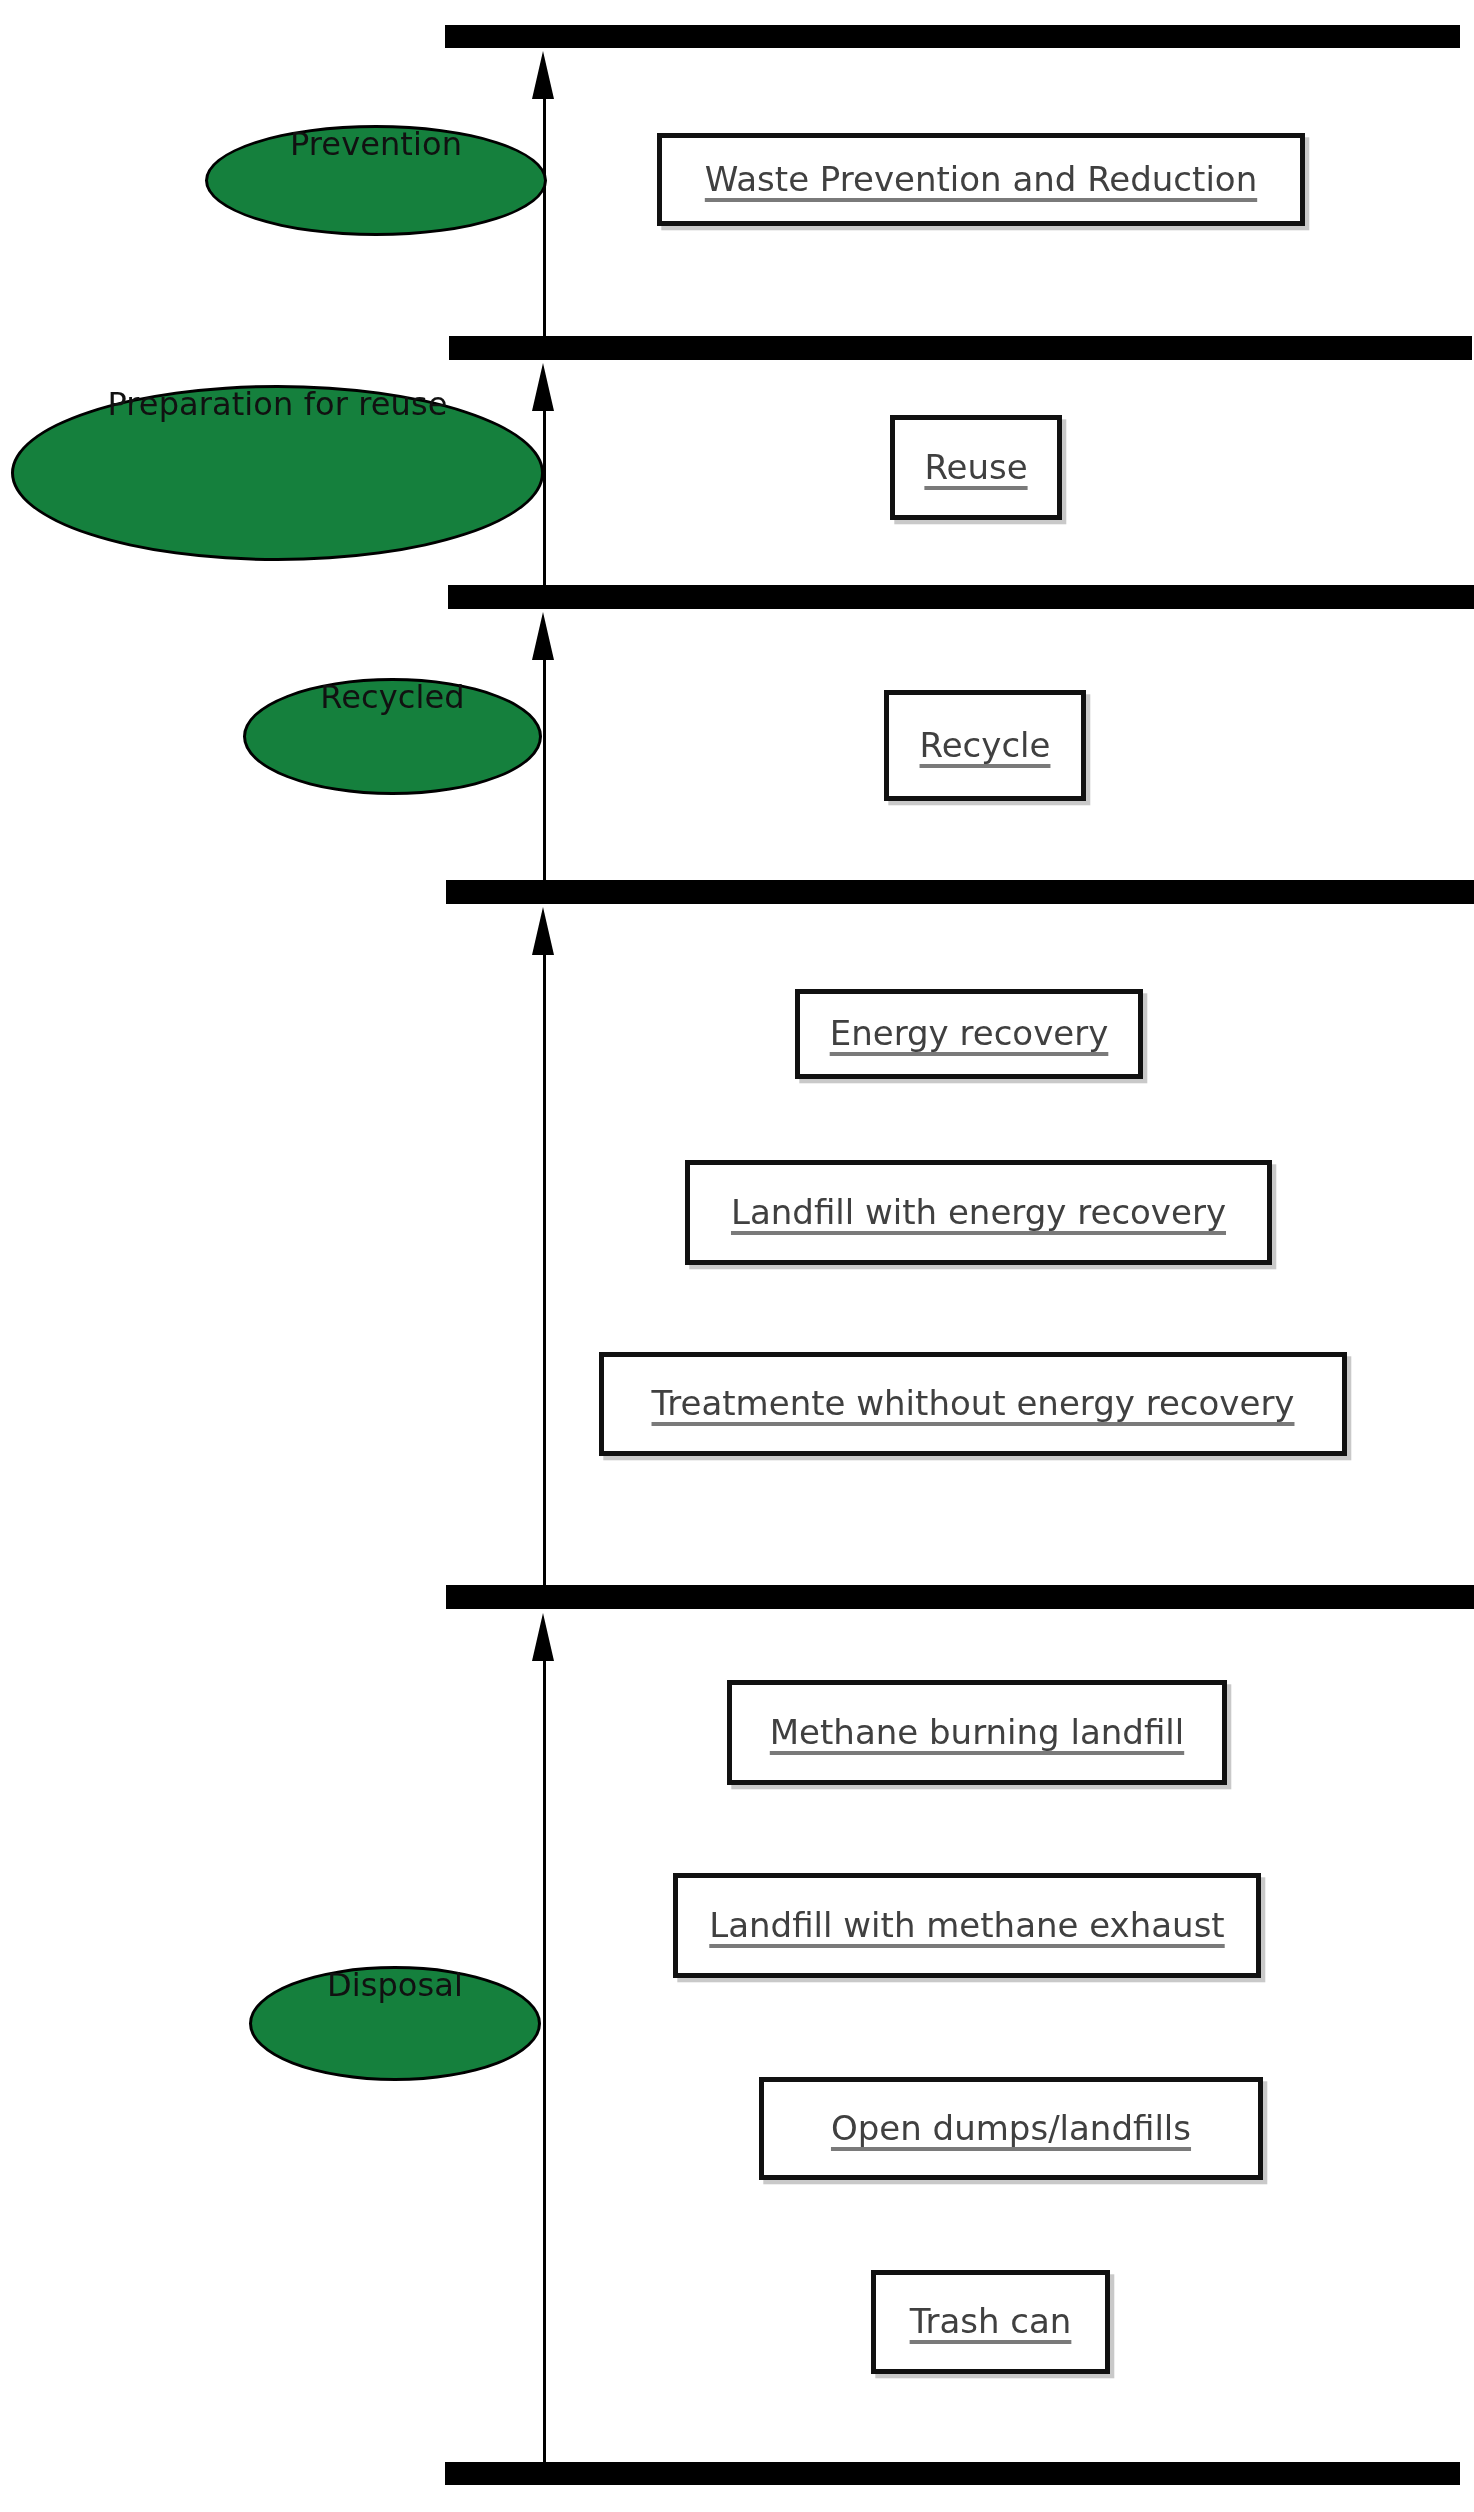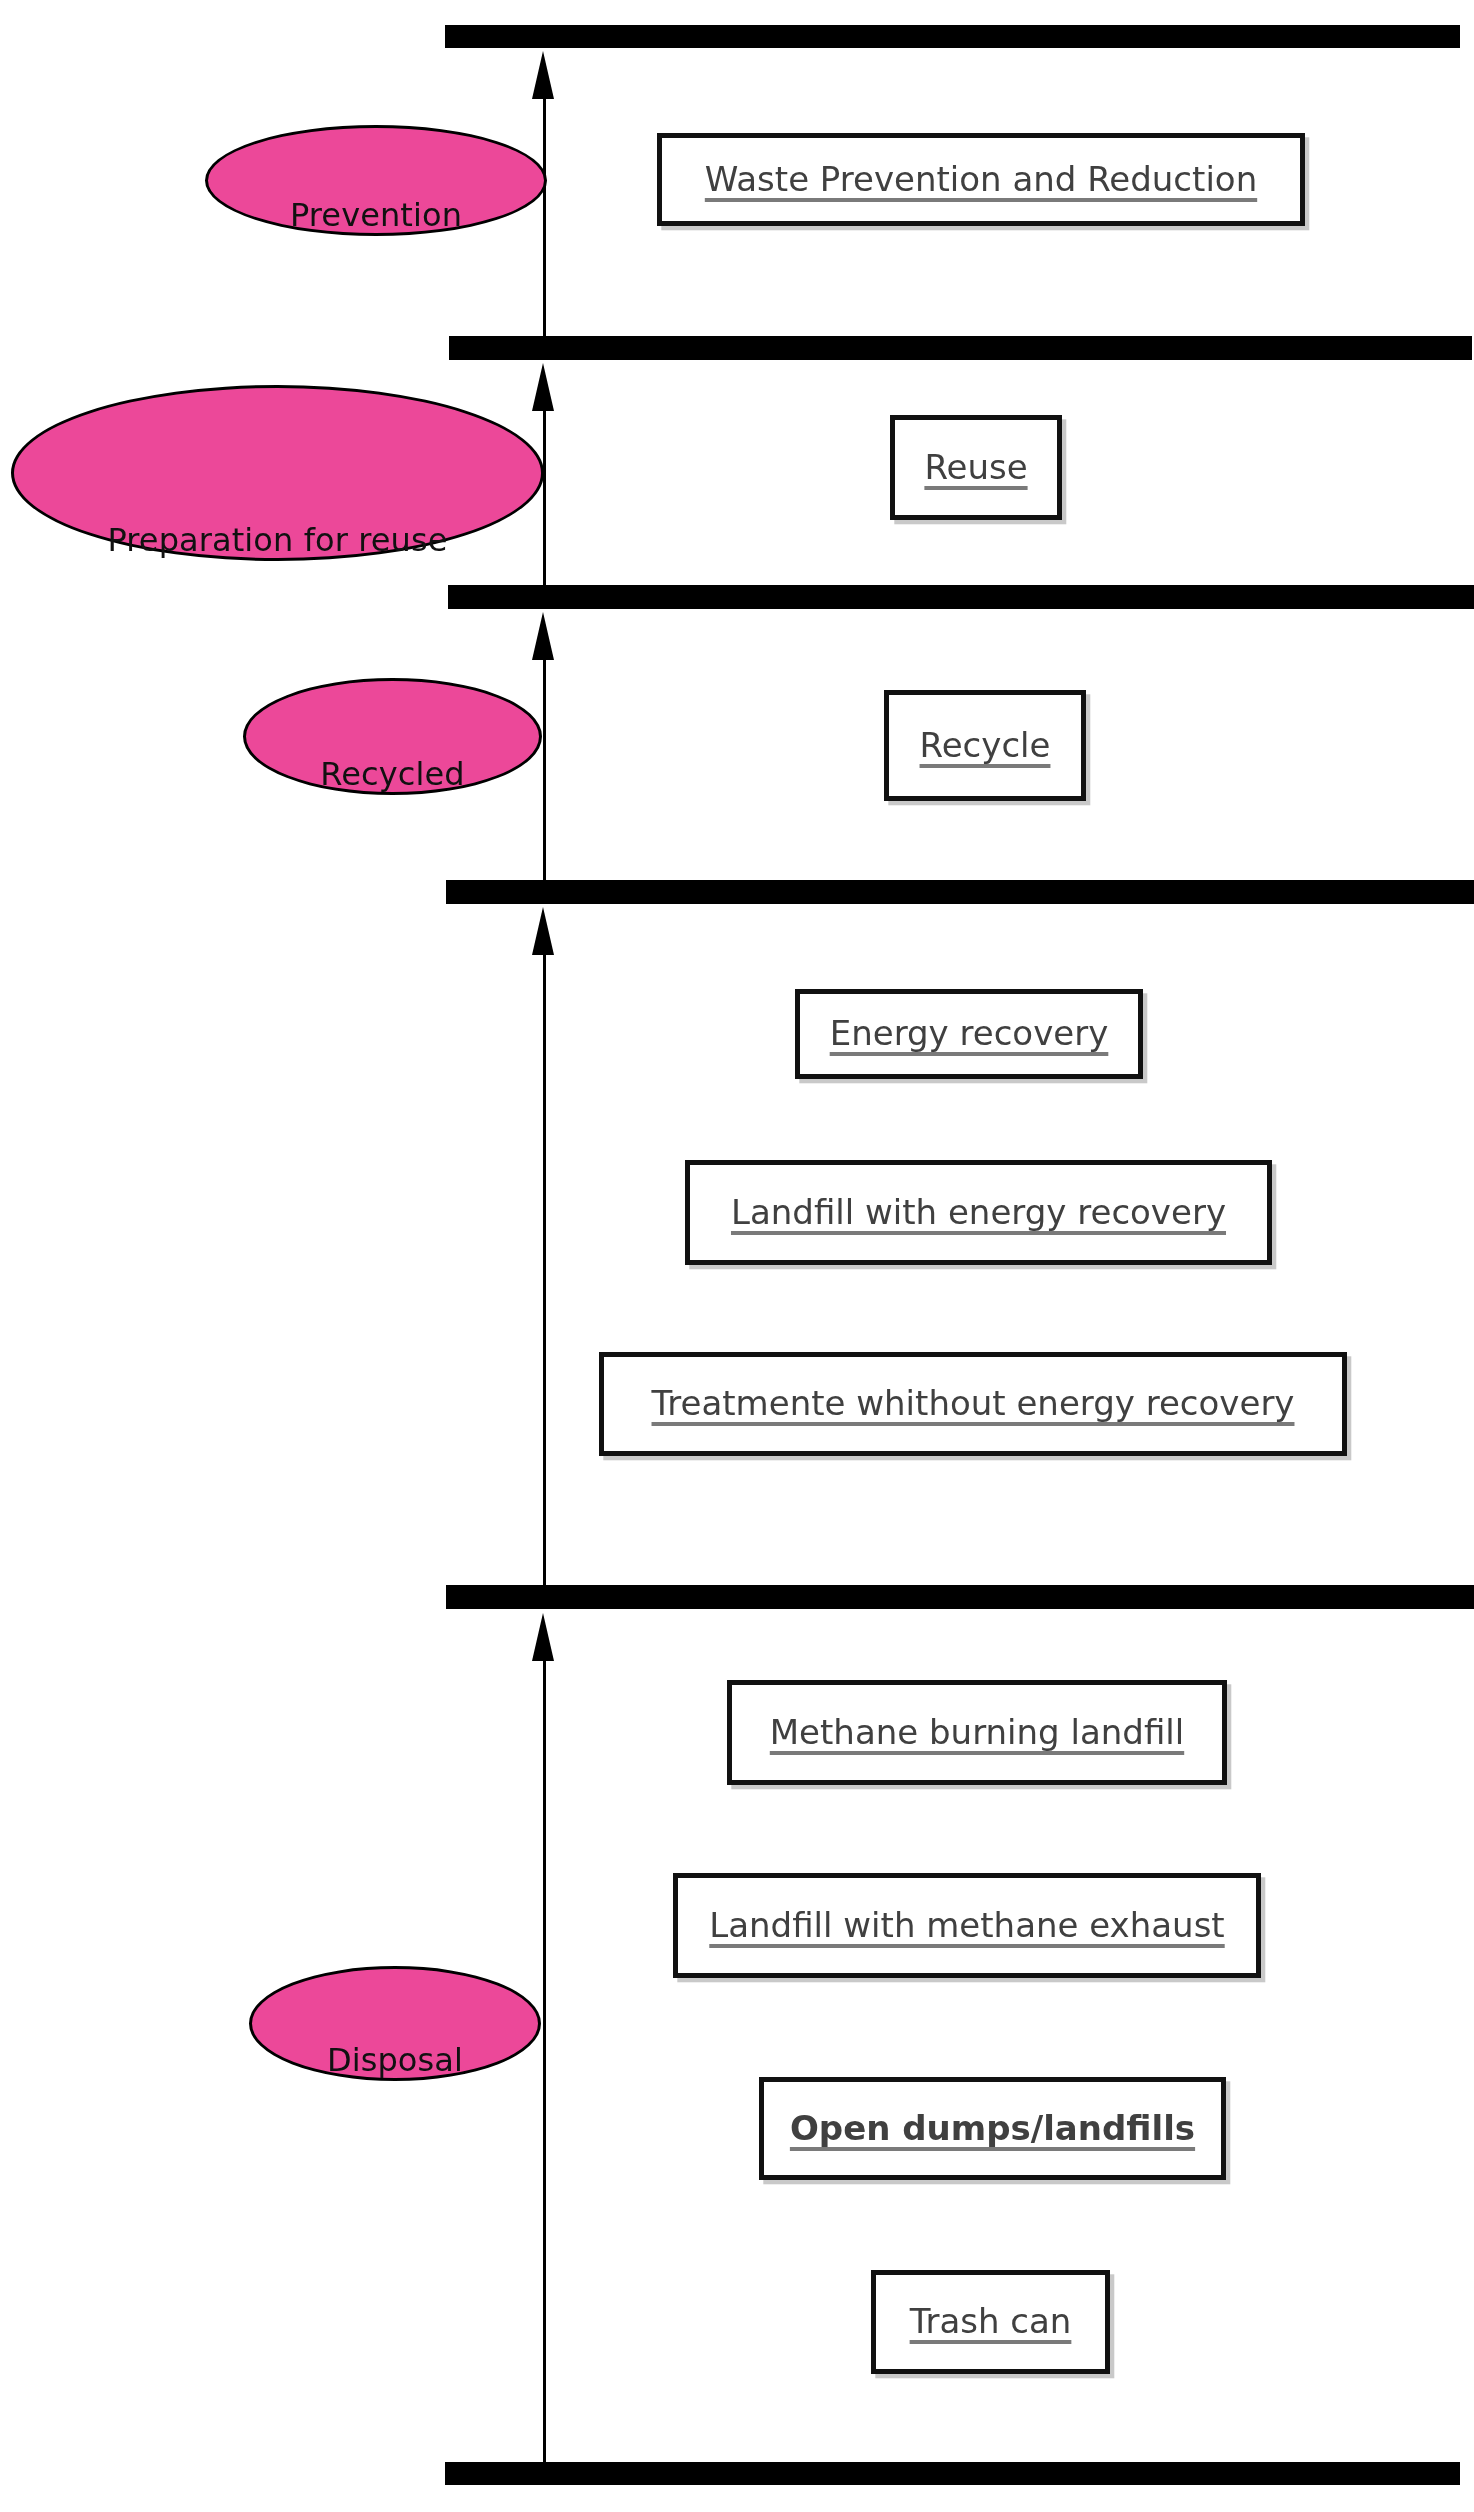--- a/index.html
+++ b/index.html
@@ -13,21 +13,21 @@
 
   
   .spine{position:absolute;background:#000000;width:3.1px;}
   .arrowhead{position:absolute;width:0;height:0;
              border-left:11.6px solid transparent;
              border-right:11.6px solid transparent;
              border-bottom:48px solid #000000;}
 
   
   .ellipse{position:absolute;border:3.7px solid #000000;border-radius:50%;
-           background:#ec4899;display:flex;align-items:flex-end;
+           background:#15803d;display:flex;align-items:flex-start;
            justify-content:center;box-sizing:border-box;}
   .ellipse-label{font-size:32px;line-height:1.05;letter-spacing:0.1px;
                  color:#111;white-space:nowrap;text-align:center;}
 
   
   .optbox{position:absolute;background:#ffffff;box-sizing:border-box;
           border-top:5.5px solid #111111;border-left:5.5px solid #111111;
           border-right:5.5px solid #111111;border-bottom:5.5px solid #111111;
           box-shadow:4.3px 4.3px 0 0 #c9c9c9;
           display:flex;align-items:center;justify-content:center;}
@@ -89,20 +89,20 @@
   </div>
   <div class="optbox" style="left:599px;top:1352px;width:748px;height:104px;">
     <span class="optbox-label">Treatmente whithout energy recovery</span>
   </div>
   <div class="optbox" style="left:727px;top:1680px;width:500px;height:105px;">
     <span class="optbox-label">Methane burning landfill</span>
   </div>
   <div class="optbox" style="left:673px;top:1873px;width:588px;height:105px;">
     <span class="optbox-label">Landfill with methane exhaust</span>
   </div>
-  <div class="optbox" style="left:759px;top:2077px;width:467px;height:103px;font-weight:bold;">
+  <div class="optbox" style="left:759px;top:2077px;width:504px;height:103px;">
     <span class="optbox-label">Open dumps/landfills</span>
   </div>
   <div class="optbox" style="left:871px;top:2270px;width:239px;height:104px;">
     <span class="optbox-label">Trash can</span>
   </div>
 </div>
 
 
 </body></html>

